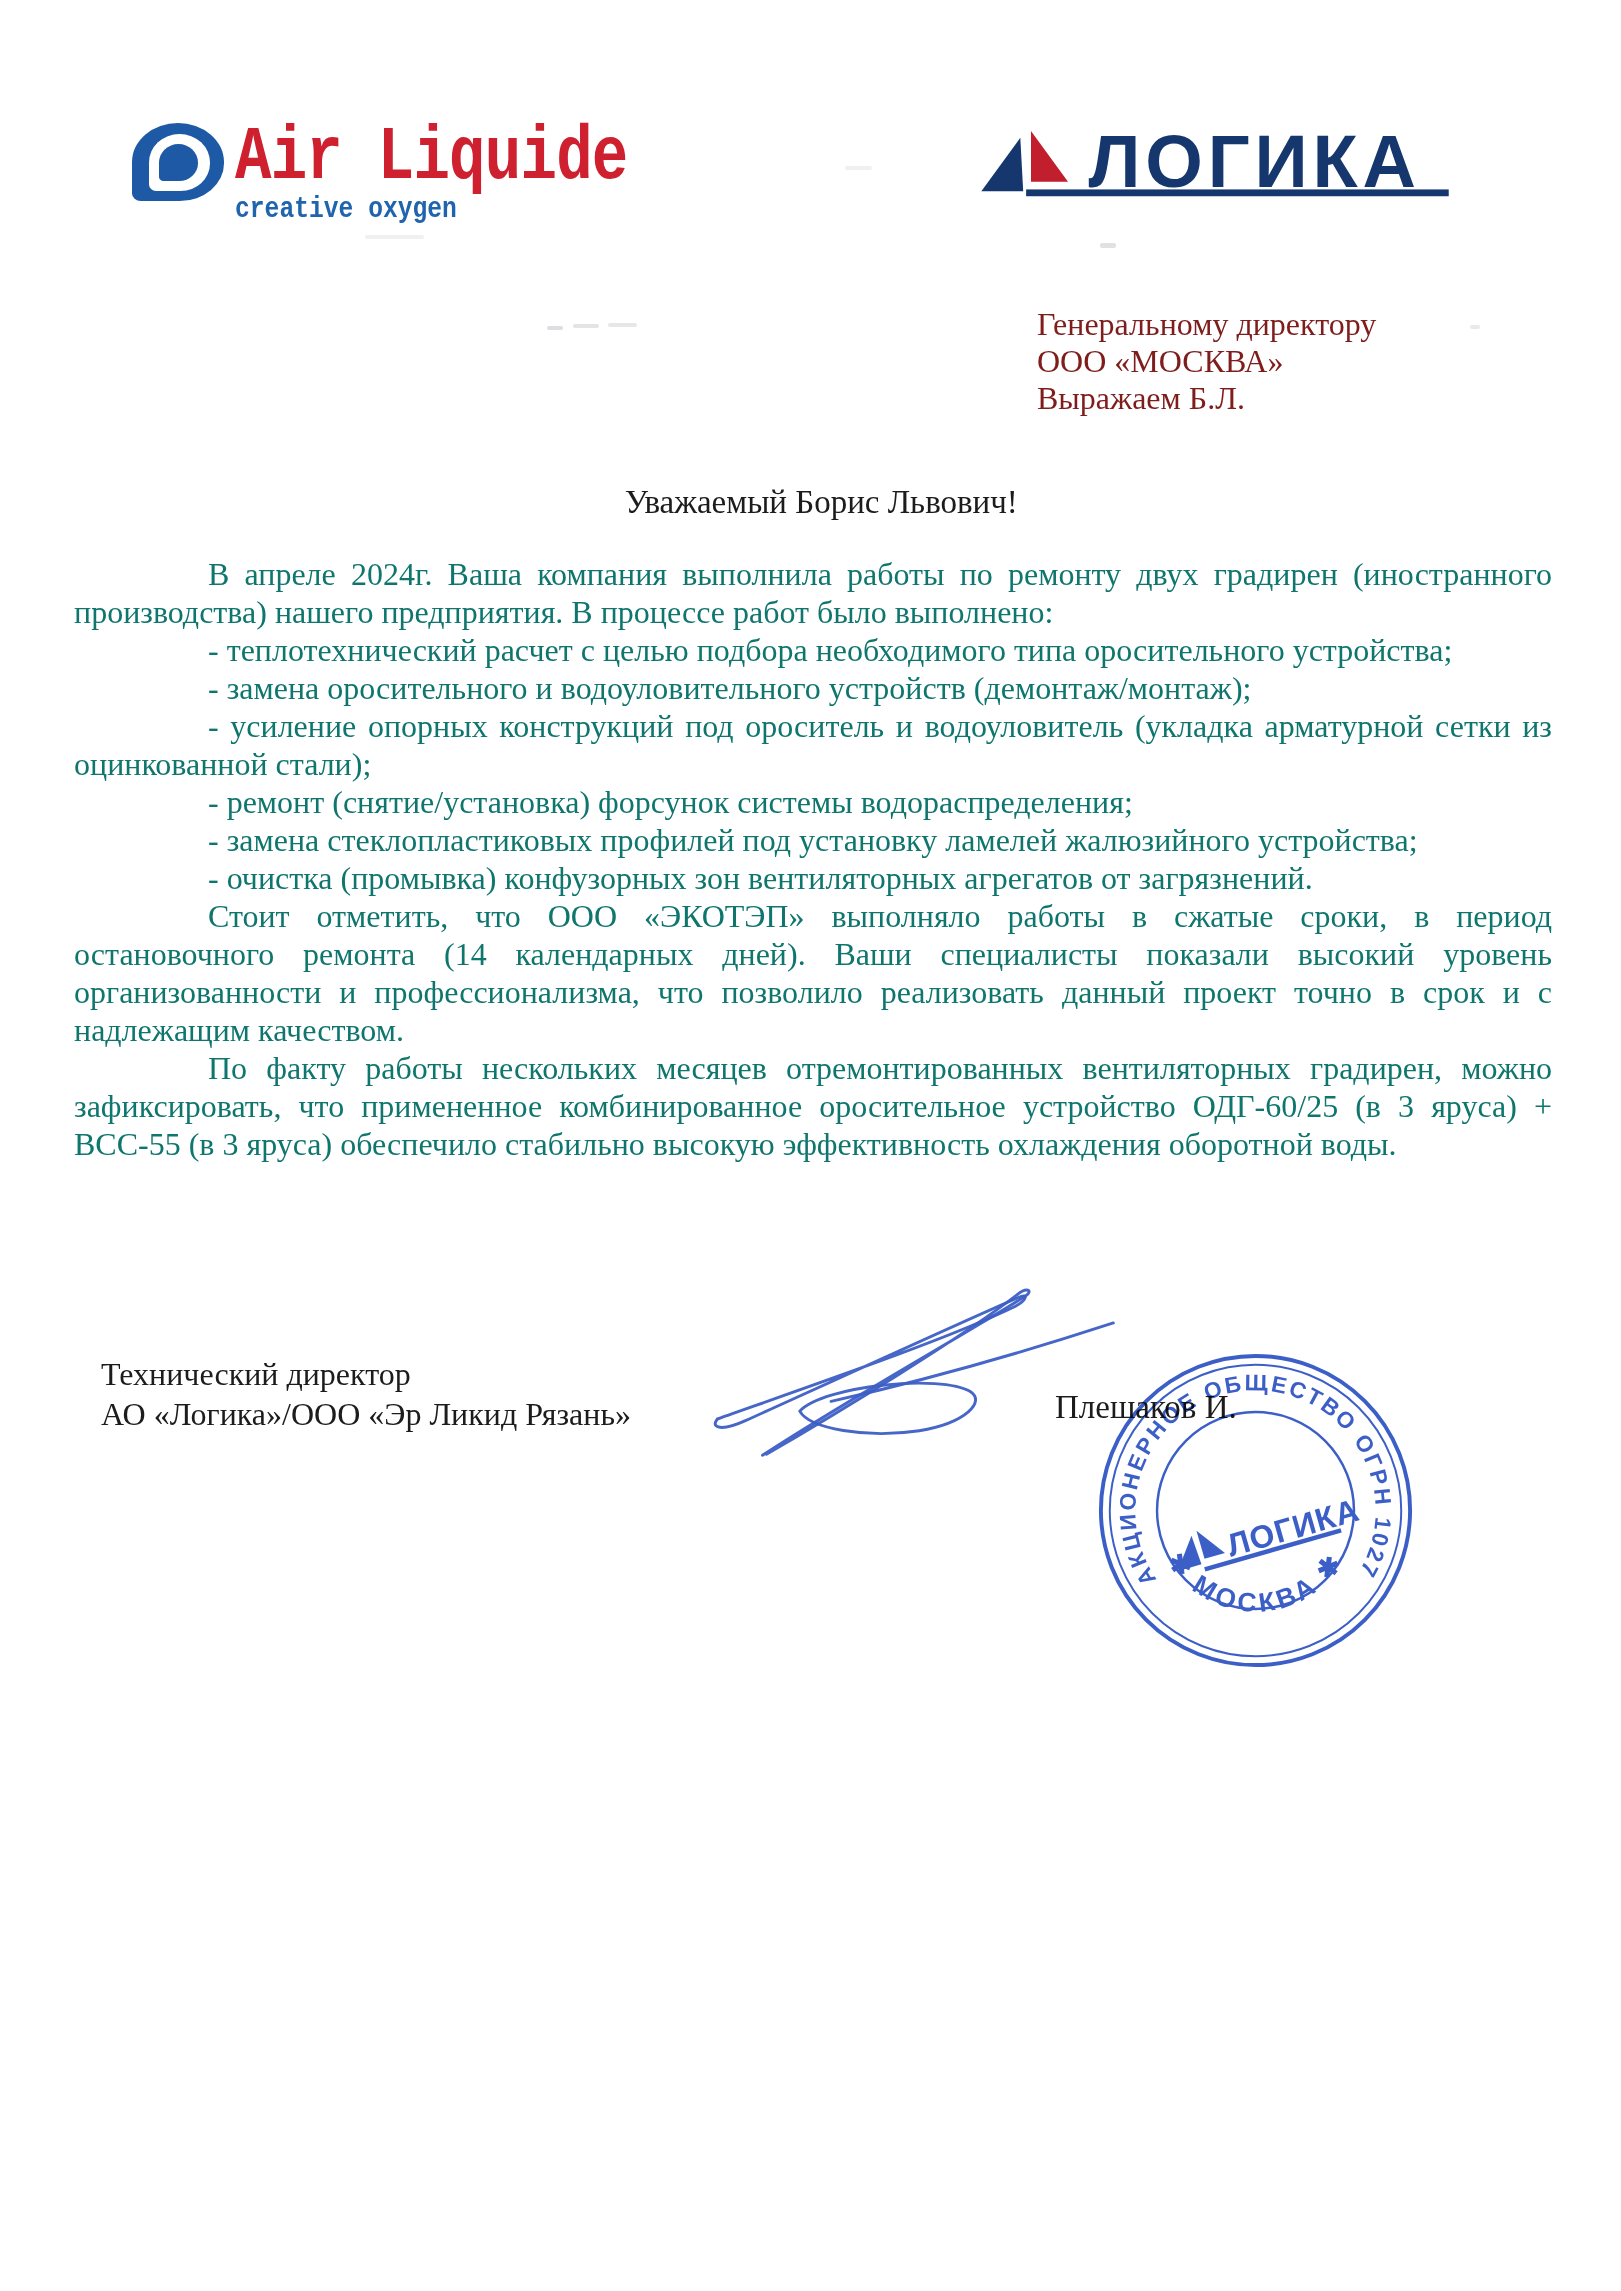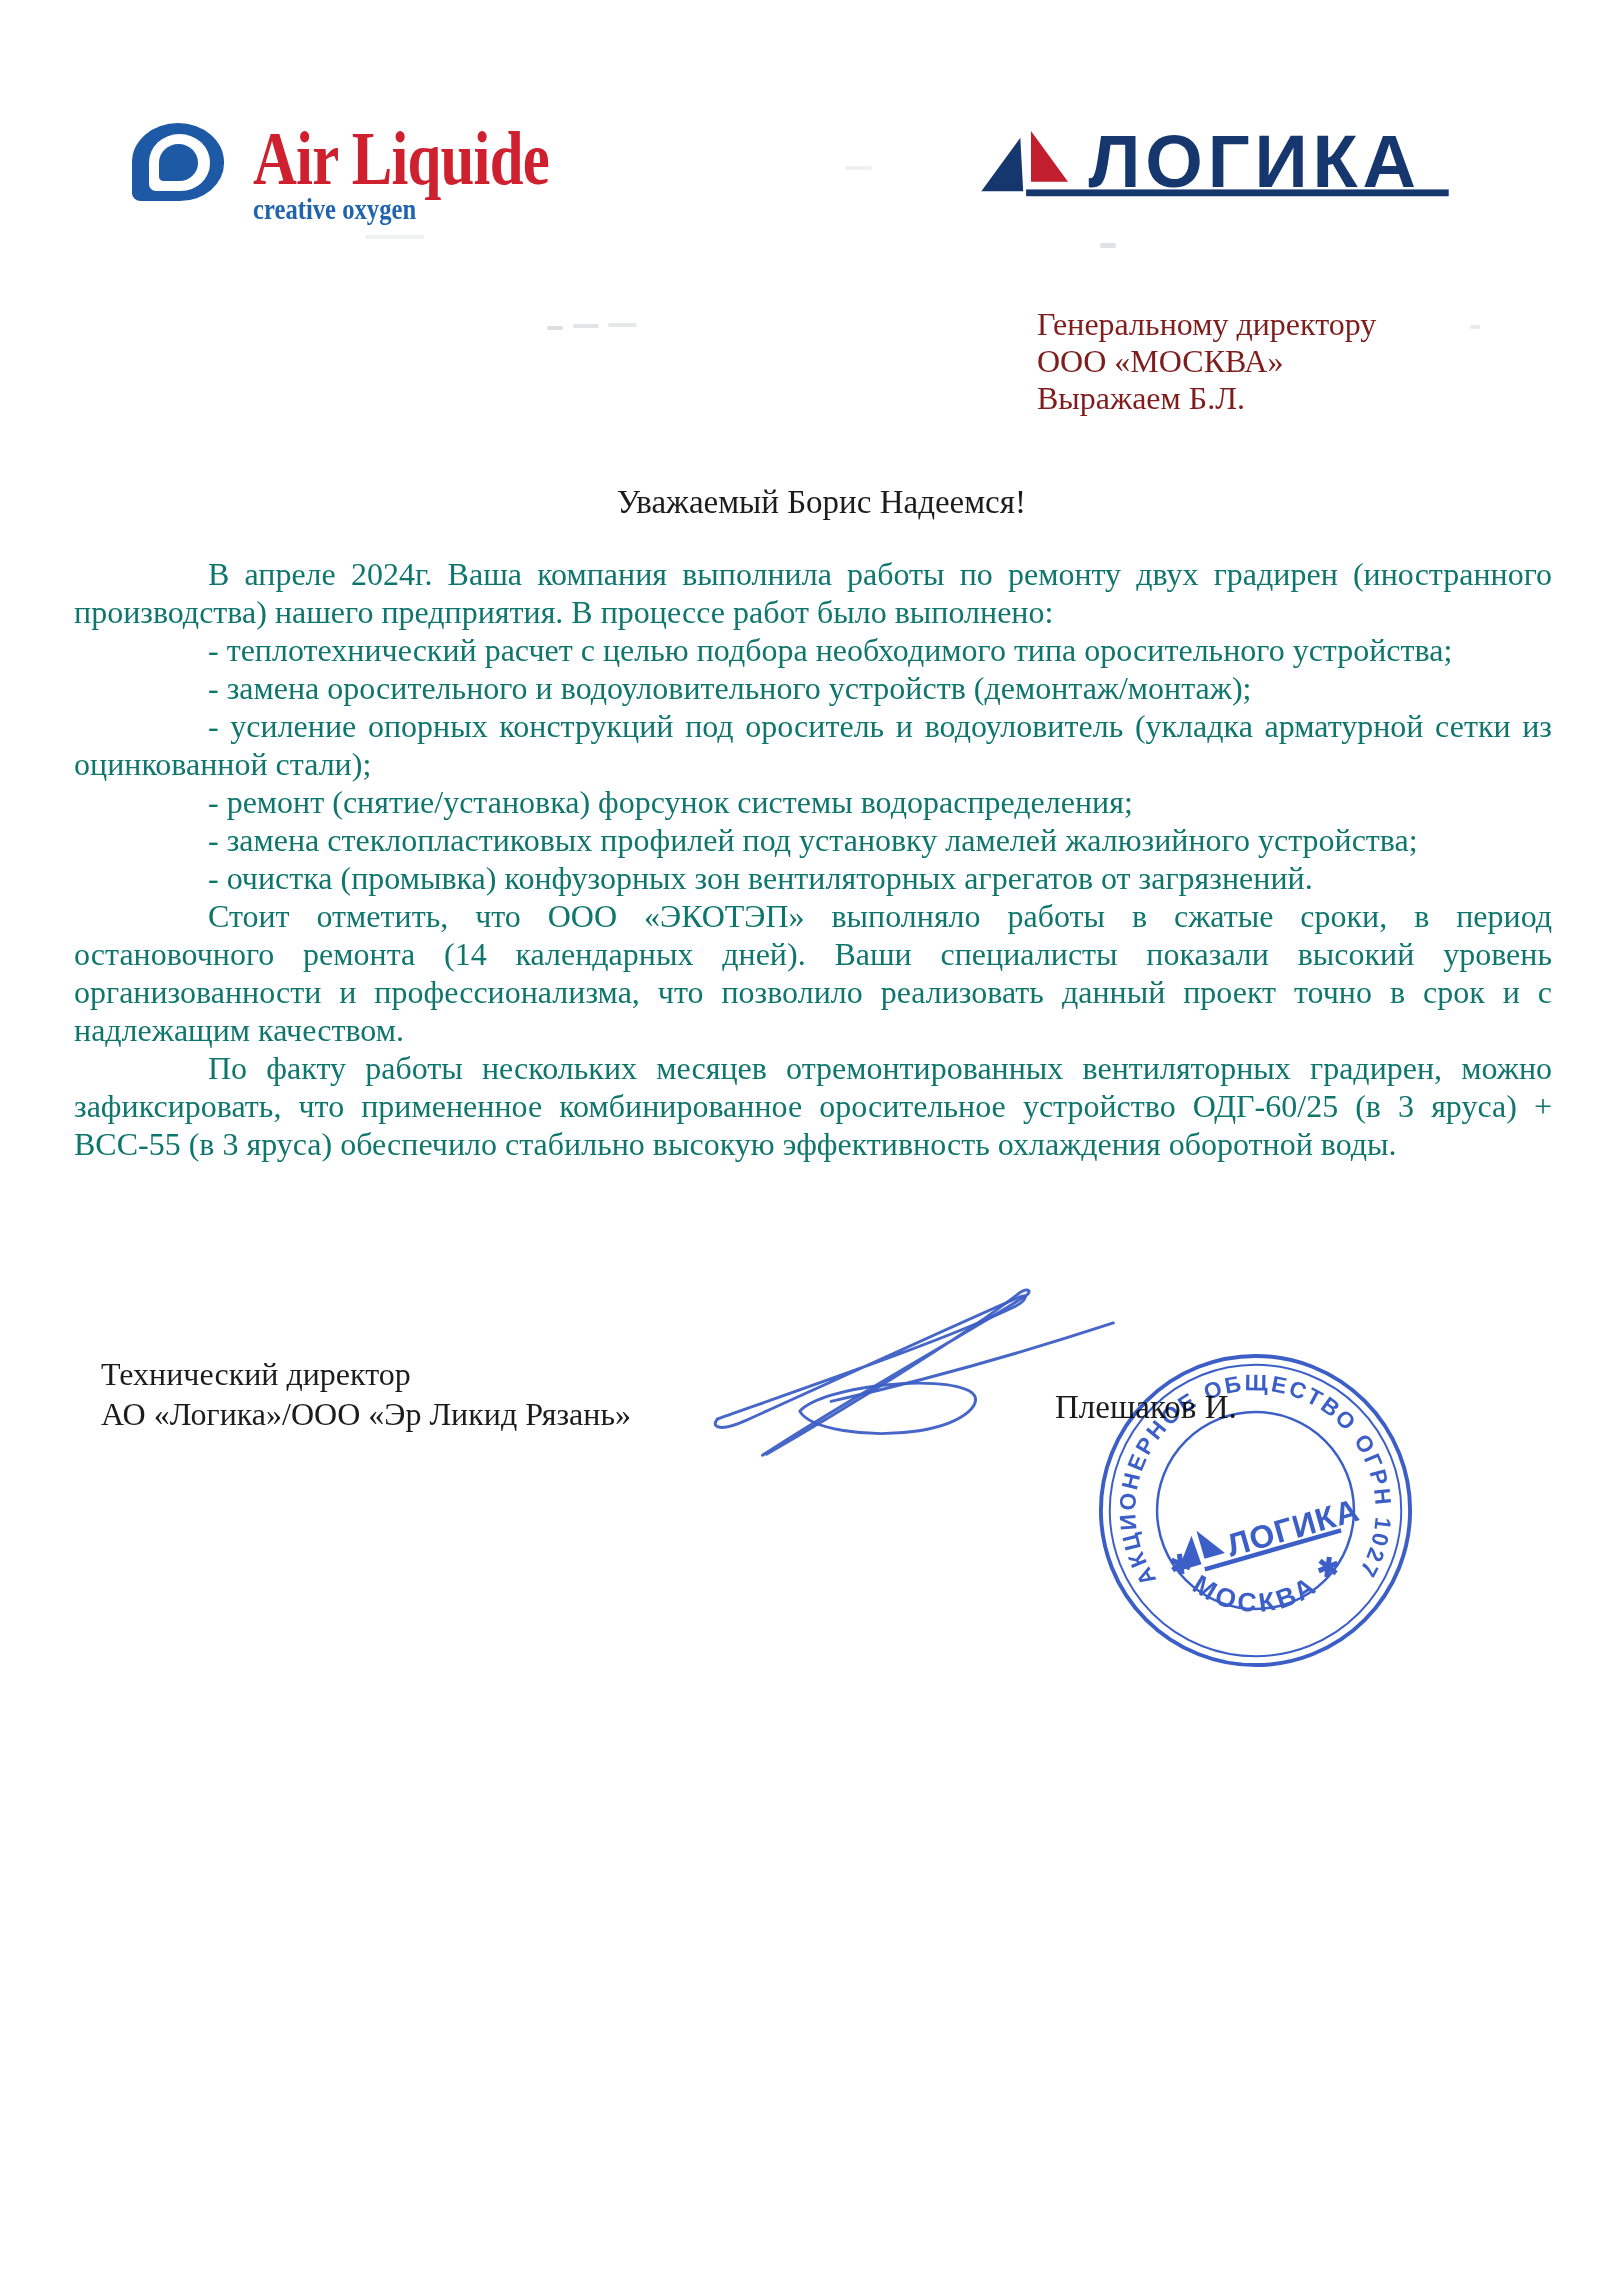--- a/index.html
+++ b/index.html
@@ -10,21 +10,21 @@
   }
 
   
   .al-logo{position:absolute; left:132px; top:123px; display:flex; align-items:flex-start;}
   .al-icon{position:relative; width:92px; height:78px; background:#1d59a5;
            border-radius:52% 52% 50% 10%;}
   .al-ring{position:absolute; left:16.7px; top:10.8px; width:61px; height:57px;
            background:#ffffff; border-radius:52% 52% 50% 12%;}
   .al-core{position:absolute; left:10.8px; top:9.8px; width:39px; height:37px;
            background:#1d59a5; border-radius:52% 52% 50% 12%;}
-  .al-text{margin-left:29px; font-family:Liberation Serif, serif;}
+  .al-text{margin-left:11px; font-family:Liberation Mono, monospace;}
   .al-name{font-size:76px; font-weight:bold; color:#cf2030; line-height:71px;
            letter-spacing:-1px; transform:scaleX(.8); transform-origin:left top; white-space:nowrap;}
   .al-tag{font-size:29px; font-weight:bold; color:#1f64ad; line-height:29px;
           transform:scaleX(.85); transform-origin:left top; white-space:nowrap; margin-top:1px;}
 
   
   .lg-logo{position:absolute; left:978px; top:131px;}
   .lg-word{font-family:"Liberation Sans", sans-serif; font-weight:bold;
            font-size:76px; letter-spacing:5px; fill:#16366e;}
 
@@ -88,21 +88,21 @@
       <text class="lg-word" x="112" y="57">ЛОГИКА</text>
     </svg>
   </div>
 
   <div class="addressee">
     <div>Генеральному директору</div>
     <div>ООО «МОСКВА»</div>
     <div>Выражаем Б.Л.</div>
   </div>
 
-  <div class="salutation">Уважаемый Борис Надеемся!</div>
+  <div class="salutation">Уважаемый Борис Львович!</div>
 
   <div class="body">
     <p class="ind">В апреле 2024г. Ваша компания выполнила работы по ремонту двух градирен (иностранного производства) нашего предприятия. В процессе работ было выполнено:</p>
     <p class="ind">- теплотехнический расчет с целью подбора необходимого типа оросительного устройства;</p>
     <p class="ind">- замена оросительного и водоуловительного устройств (демонтаж/монтаж);</p>
     <p class="ind">- усиление опорных конструкций под ороситель и водоуловитель (укладка арматурной сетки из оцинкованной стали);</p>
     <p class="ind">- ремонт (снятие/установка) форсунок системы водораспределения;</p>
     <p class="ind">- замена стеклопластиковых профилей под установку ламелей жалюзийного устройства;</p>
     <p class="ind">- очистка (промывка) конфузорных зон вентиляторных агрегатов от загрязнений.</p>
     <p class="ind">Стоит отметить, что ООО «ЭКОТЭП» выполняло работы в сжатые сроки, в период остановочного ремонта (14 календарных дней). Ваши специалисты показали высокий уровень организованности и профессионализма, что позволило реализовать данный проект точно в срок и с надлежащим качеством.</p>

